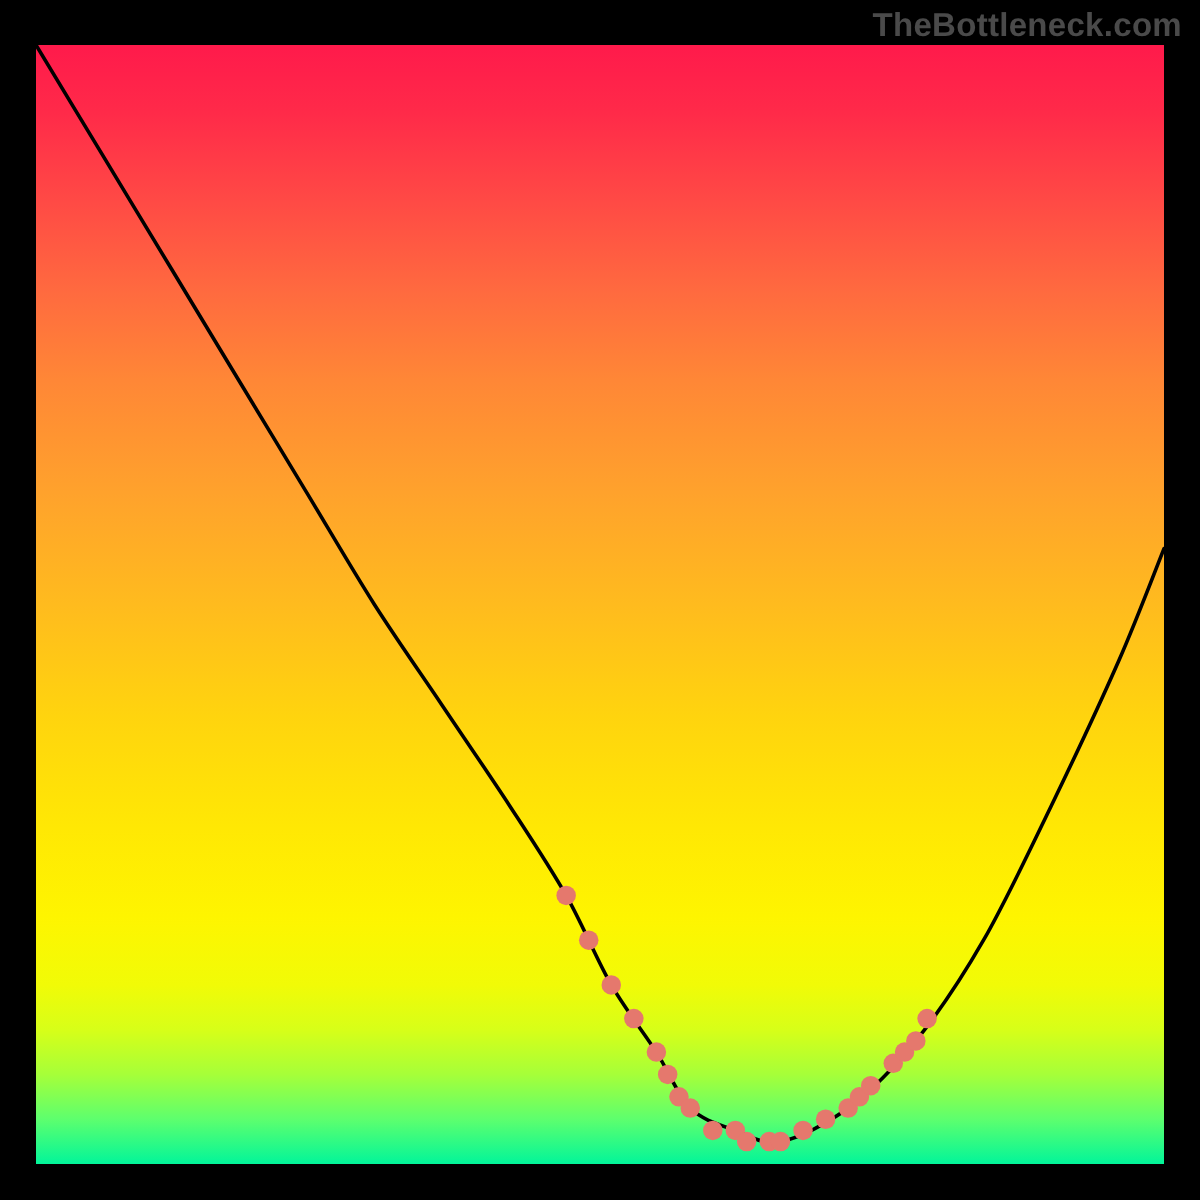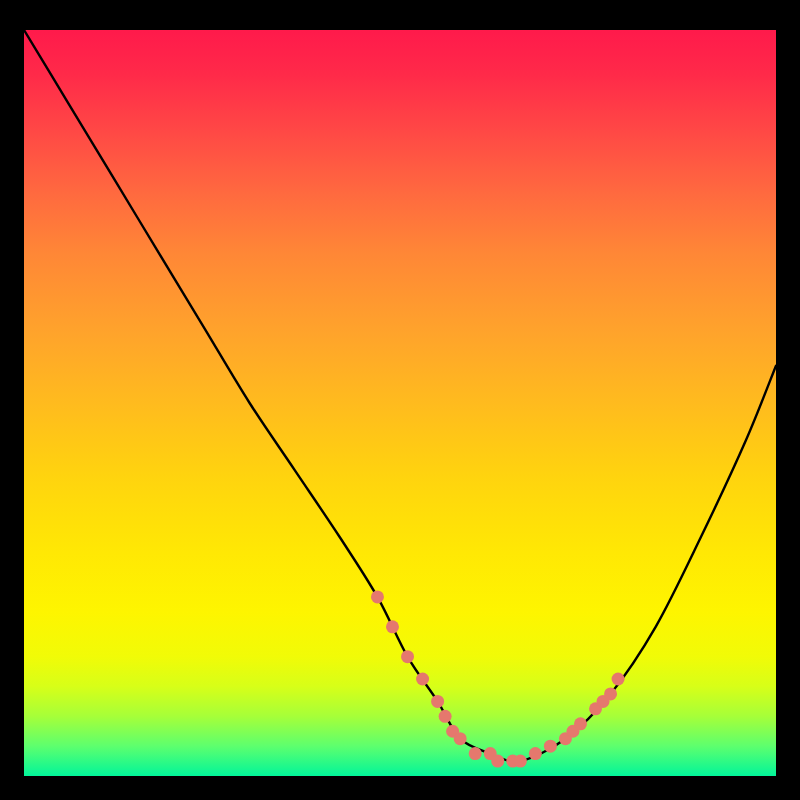--- a/index.html
+++ b/index.html
@@ -69,20 +69,21 @@
     width: 100%;
     height: 100%;
     z-index: 50;
   }
 </style>
 </head>
 <body>
 
 <div class="frame">
 
+  <div class="watermark">TheBottleneck.com</div>
 
   <div class="plot-area">
     <div class="gradient"></div>
 
     <svg class="curve" viewBox="0 0 752 746" preserveAspectRatio="none">
       <path id="main-curve" fill="none" stroke="#000" stroke-width="2.4" stroke-linecap="round" stroke-linejoin="round" d="M 0,0 C 7.2192,11.936000000000003 30.681599999999996,50.72800000000004 45.12,74.60000000000002 C 59.5584,98.47200000000001 75.8016,125.32799999999992 90.24,149.19999999999993 C 104.6784,173.07199999999995 120.92159999999998,199.92800000000005 135.35999999999999,223.80000000000007 C 149.7984,247.67200000000008 166.0416,274.528 180.48,298.40000000000003 C 194.9184,322.27200000000005 211.1616,350.3216 225.6,373 C 240.0384,395.6784 256.28159999999997,418.65520000000004 270.71999999999997,440.14000000000004 C 285.1584,461.62480000000005 302.60479999999995,486.98879999999997 315.84,507.28 C 329.0752,527.5712 342.6112,547.8624 353.44,566.96 C 364.2688,586.0576000000001 373.89439999999996,609.9296 383.52,626.64 C 393.1456,643.3503999999999 405.17760000000004,658.2704 413.6,671.4 C 422.0224,684.5296 427.7376,700.3448000000001 436.15999999999997,708.7 C 444.58239999999995,717.0552 456.6144,720.0392 466.24,723.62 C 475.86560000000003,727.2008 484.28800000000007,733.4672 496.32000000000005,731.08 C 508.35200000000003,728.6928 527.0015999999999,719.4424 541.4399999999999,708.7 C 555.8783999999999,697.9576000000001 572.1216000000001,681.844 586.5600000000001,663.94 C 600.9984000000001,646.0360000000001 617.2416,621.8656 631.68,596.8 C 646.1184,571.7343999999999 662.3616000000001,537.12 676.8000000000001,507.28 C 691.2384000000001,477.44 709.8879999999999,437.7528 721.92,410.3 C 733.952,382.84720000000004 747.1872,347.63599999999997 752,335.7"></path>
       <g id="dot-left">
           <circle cx="353.44" cy="566.96" r="6.5" fill="#e5786d"></circle>
           <circle cx="368.48" cy="596.8" r="6.5" fill="#e5786d"></circle>
           <circle cx="383.52" cy="626.64" r="6.5" fill="#e5786d"></circle>

